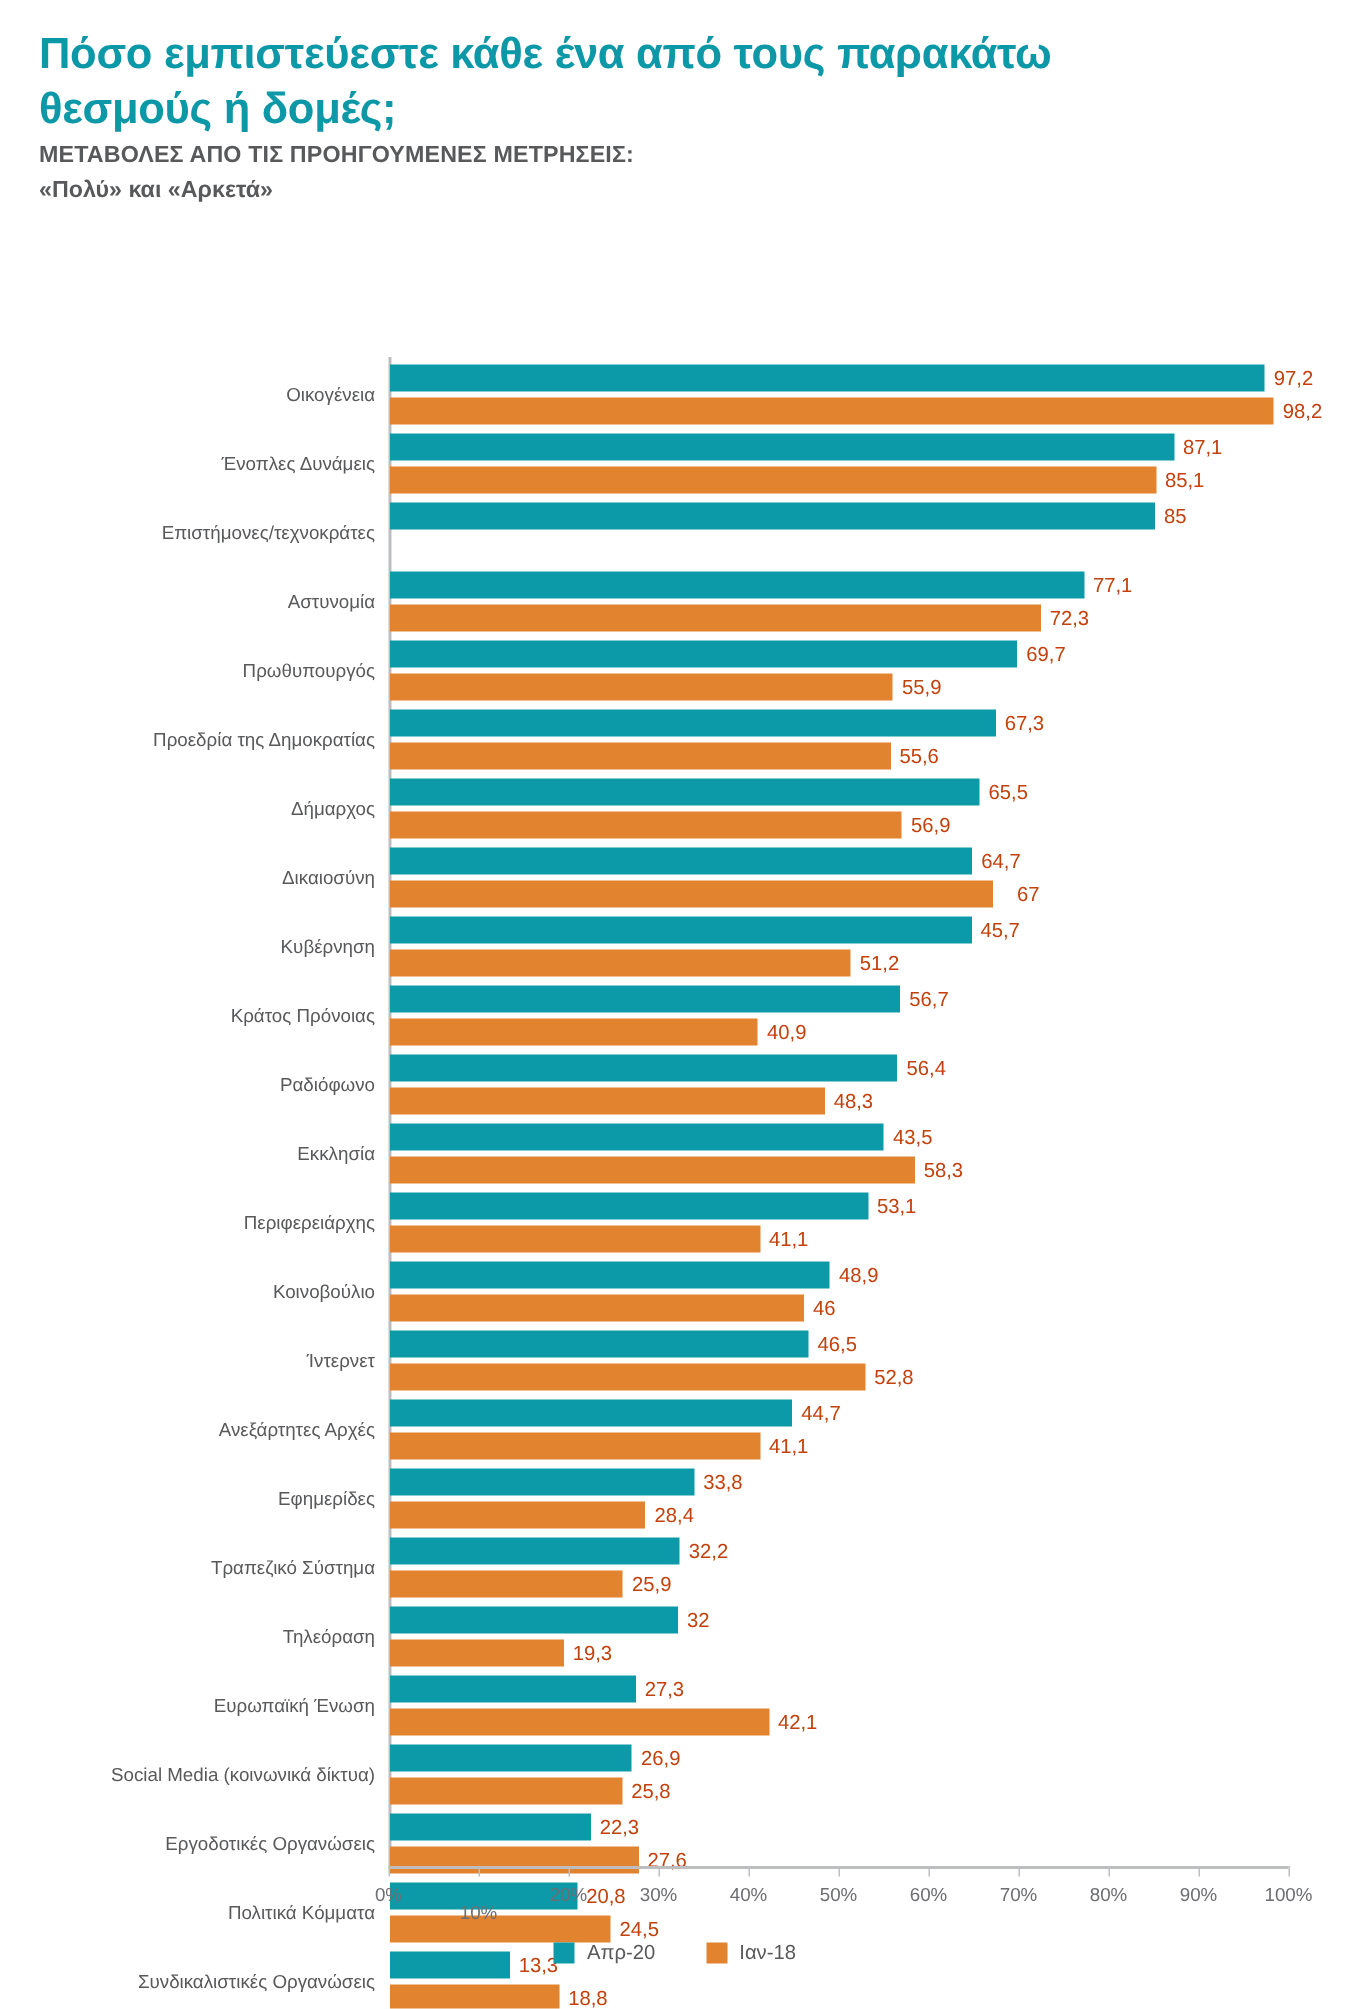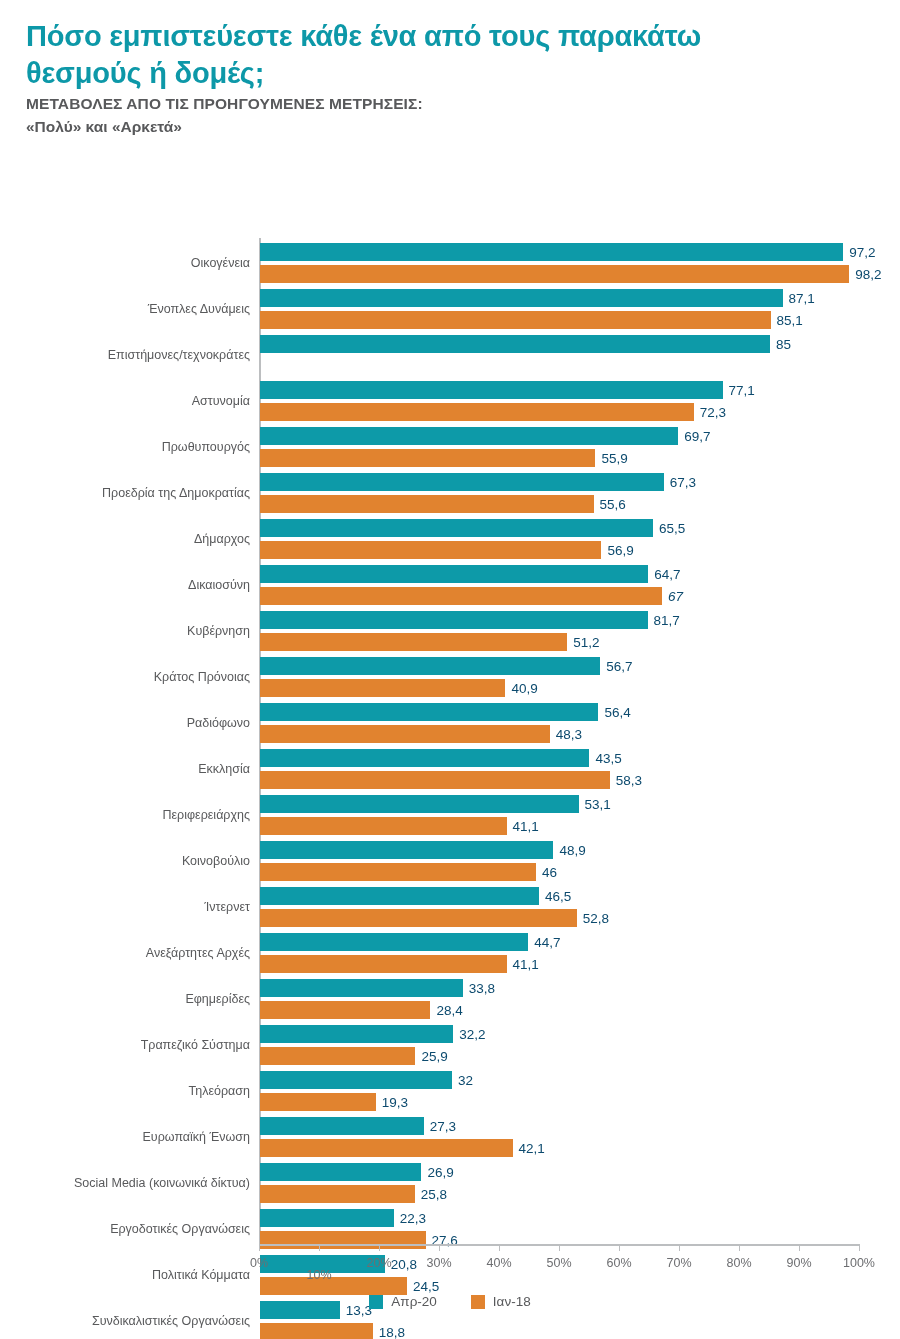--- a/index.html
+++ b/index.html
@@ -98,21 +98,21 @@
   }
   .bar.teal   { background: #0d9aa8; }
   .bar.orange { background: #e1832f; }
 
   .bar-value {
     position: absolute;
     top: 50%;
     transform: translateY(-50%);
     white-space: nowrap;
     font-size: 13.5px;
-    color: #0c4a6e;
+    color: #c2410c;
     padding-left: 6px;
   }
 
   
   #value-axis {
     position: absolute;
     left: 259px;
     top: 1008px;
     width: 600px;
     height: 2px;
@@ -240,28 +240,28 @@
         </div>
       </div>
       <div class="row" style="top: 326px;">
         <div class="row-label">Δικαιοσύνη</div>
         <div class="bar-track series-0">
           <div class="bar teal" style="width: 388.2px; background: rgb(13, 154, 168);"></div>
           <div class="bar-value" style="left: 388.2px;">64,7</div>
         </div>
         <div class="bar-track series-1">
           <div class="bar orange" style="width: 402px; background: rgb(225, 131, 47);"></div>
-          <div class="bar-value" style="left: 402px; font-style: italic;">67</div>
+          <div class="bar-value" style="left: 412px;">67</div>
         </div>
       </div>
       <div class="row" style="top: 372px;">
         <div class="row-label">Κυβέρνηση</div>
         <div class="bar-track series-0">
           <div class="bar teal" style="width: 387.6px; background: rgb(13, 154, 168);"></div>
-          <div class="bar-value" style="left: 387.6px;">81,7</div>
+          <div class="bar-value" style="left: 387.6px;">45,7</div>
         </div>
         <div class="bar-track series-1">
           <div class="bar orange" style="width: 307.2px; background: rgb(225, 131, 47);"></div>
           <div class="bar-value" style="left: 307.2px;">51,2</div>
         </div>
       </div>
       <div class="row" style="top: 418px;">
         <div class="row-label">Κράτος Πρόνοιας</div>
         <div class="bar-track series-0">
           <div class="bar teal" style="width: 340.2px; background: rgb(13, 154, 168);"></div>

